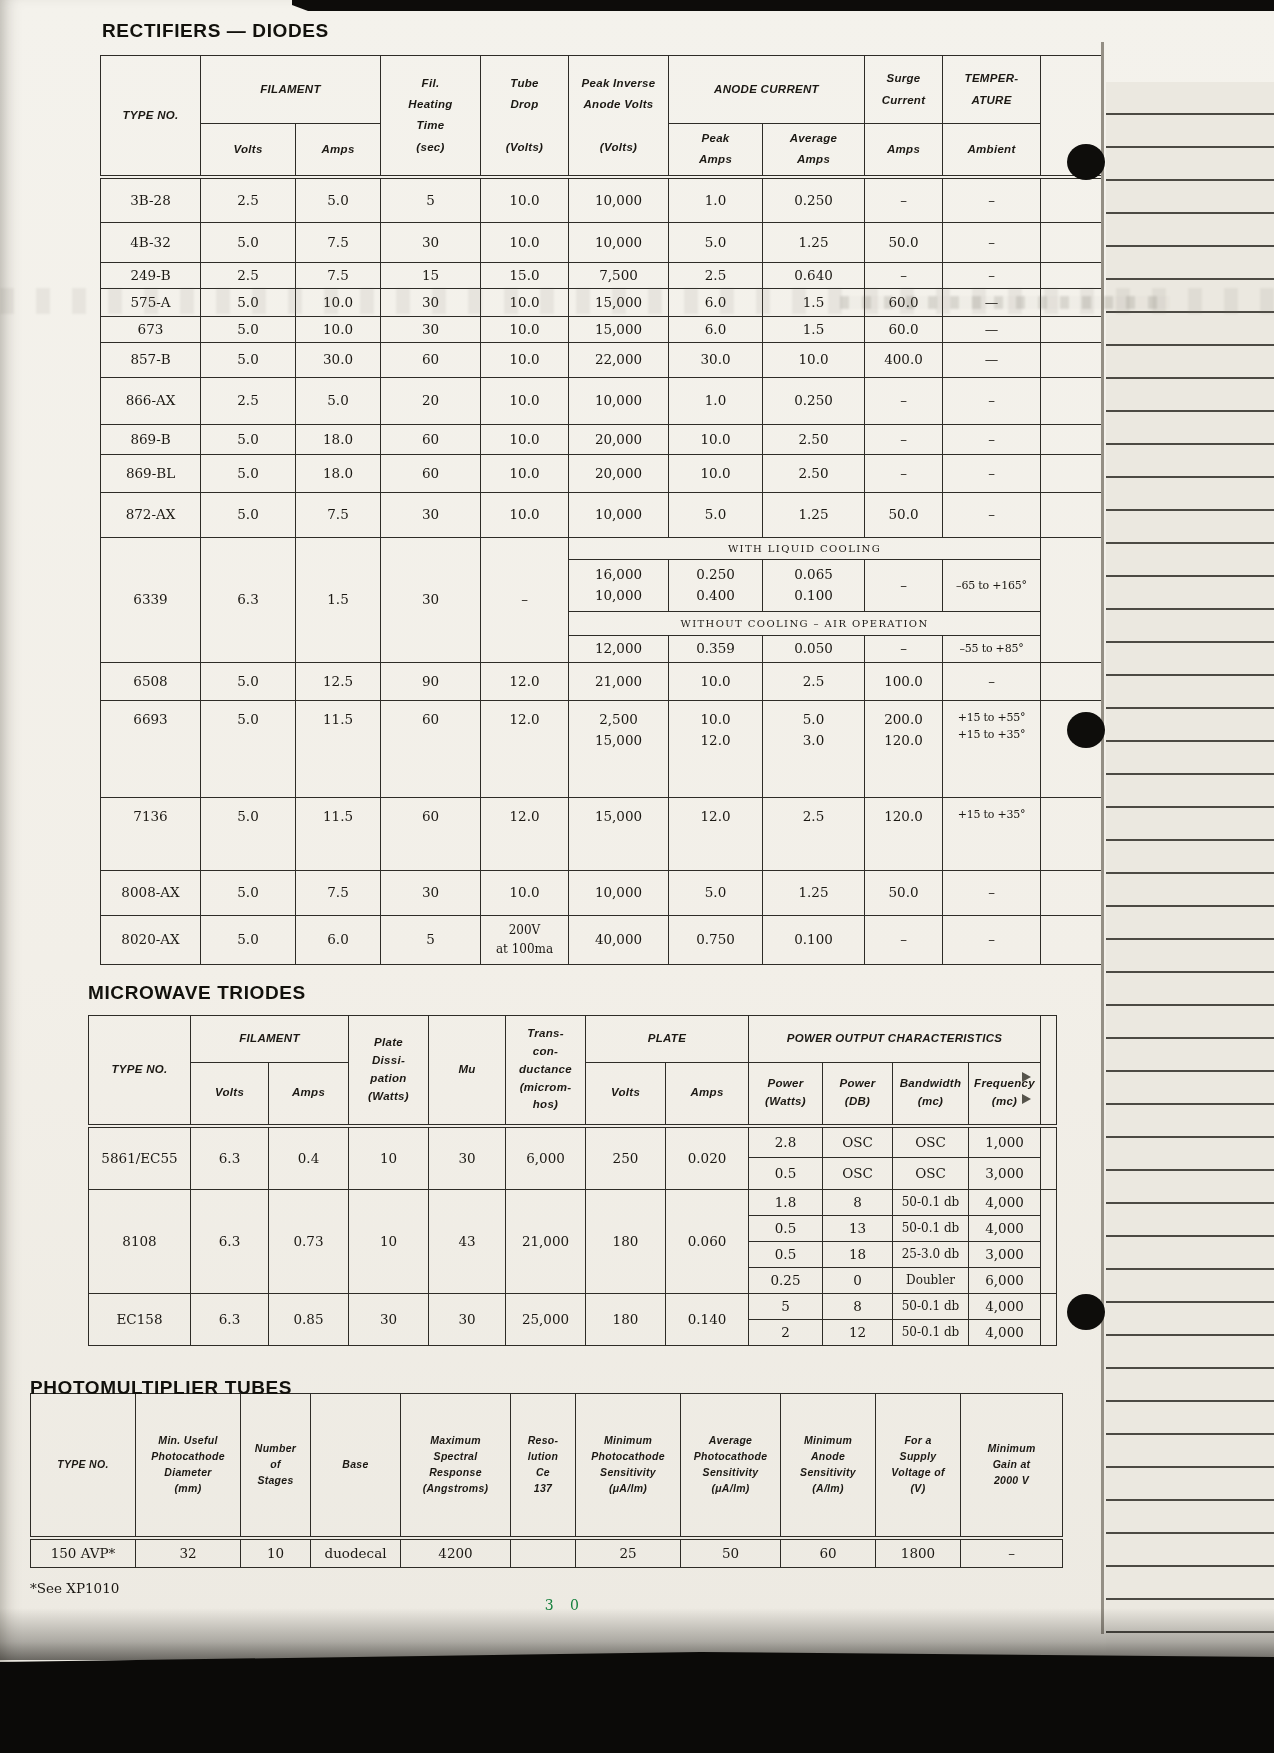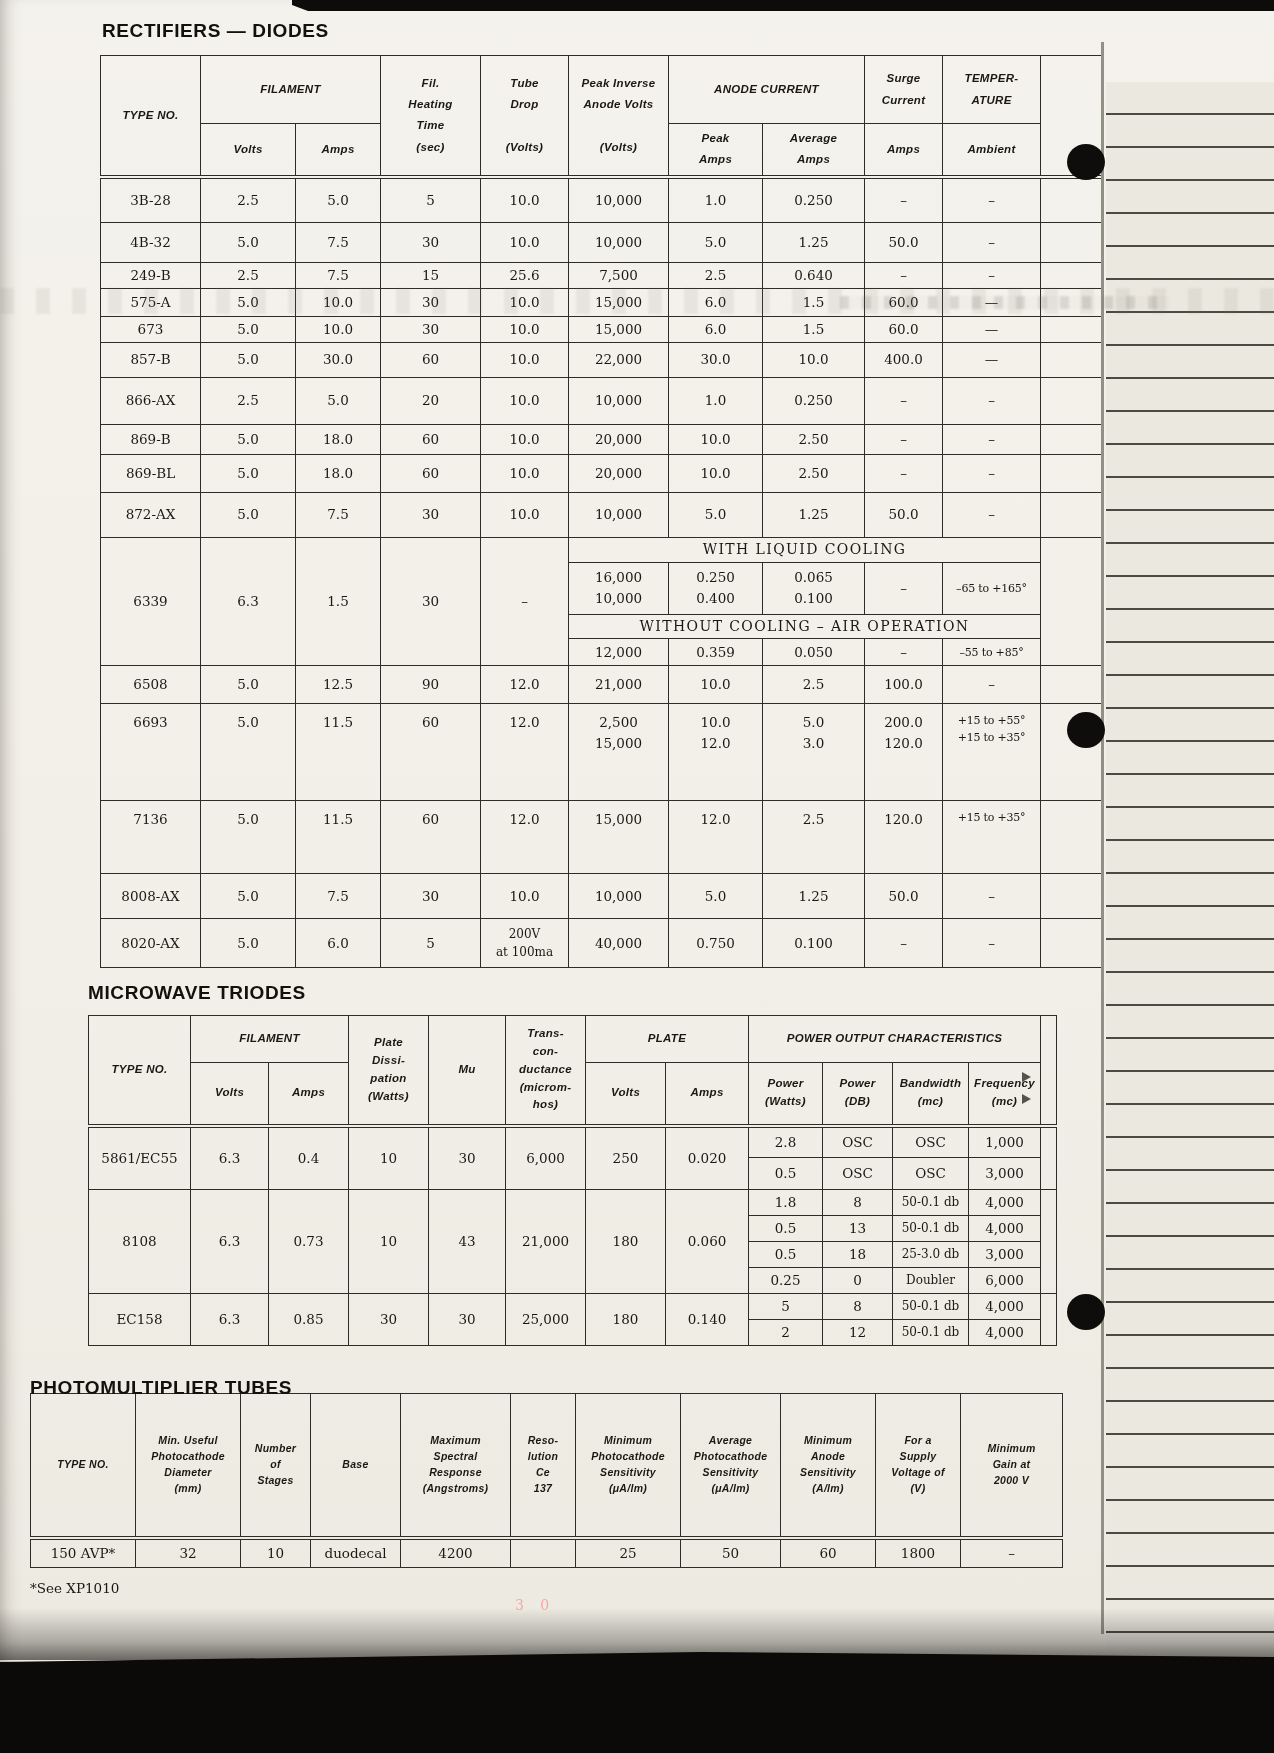--- a/index.html
+++ b/index.html
@@ -17,30 +17,30 @@
   .noise-band{position:absolute;left:0;top:288px;width:1274px;height:26px;opacity:.45;z-index:5;background:repeating-linear-gradient(90deg,rgba(120,115,105,.22) 0 14px,rgba(120,115,105,0) 14px 36px);filter:blur(1px)}
   .noise-band2{position:absolute;left:840px;top:296px;width:330px;height:13px;opacity:.5;z-index:5;background:repeating-linear-gradient(90deg,rgba(95,92,82,.35) 0 9px,rgba(95,92,82,.05) 9px 22px);filter:blur(1px)}
   .bottom-fade{position:absolute;left:0;top:1608px;width:100%;height:52px;z-index:5;background:linear-gradient(180deg,rgba(20,18,14,0) 0,rgba(20,18,14,.3) 65%,rgba(20,18,14,.6) 100%)}
   .bottom-bar{position:absolute;left:0;top:1650px;width:100%;height:103px;background:#0b0a08;clip-path:polygon(0 12px,55% 2px,100% 7px,100% 100%,0 100%);z-index:6}
   .margin-mark{position:absolute;width:0;height:0;border-left:9px solid #3a372f;border-top:5px solid transparent;border-bottom:5px solid transparent;z-index:5;opacity:.85}
   .mk1{left:1022px;top:1072px}
   .mk2{left:1022px;top:1094px}
   
   .title{position:absolute;z-index:3;font-family:"Liberation Sans",sans-serif;font-weight:bold;font-size:19px;letter-spacing:.6px;color:#12110c}
   .footnote{position:absolute;left:30px;top:1580px;z-index:3;font-family:"DejaVu Serif",serif;font-size:13.5px;color:#1b1813}
-  .pagenum{position:absolute;left:515px;top:1597px;width:70px;text-align:left;z-index:3;font-family:"DejaVu Serif",serif;font-size:14px;letter-spacing:6px;color:#fca5a5}
+  .pagenum{position:absolute;left:515px;top:1597px;width:70px;text-align:right;z-index:3;font-family:"DejaVu Serif",serif;font-size:14px;letter-spacing:6px;color:#15803d}
   
   table.tbl{position:absolute;border-collapse:collapse;table-layout:fixed;z-index:2;color:#1b1813}
   .tbl th,.tbl td{border:1.6px solid #2e2c27;overflow:hidden}
   .tbl th{font-family:"Liberation Sans",sans-serif;font-style:italic;font-weight:bold;font-size:11.5px;line-height:1.85;letter-spacing:.3px;text-align:center;vertical-align:middle;padding:2px}
   .tbl td{font-family:"DejaVu Serif",serif;font-size:13.5px;text-align:center;vertical-align:middle;padding:2px;line-height:1.55}
   .pre{white-space:pre-line}
   .tname{text-align:left;padding-left:12px}
   th.dbl,.tbl thead tr.hlast th{border-bottom:4px double #2e2c27}
-  td.banner{font-size:14px;letter-spacing:1.4px;padding:1px;font-family:"DejaVu Serif",serif}
+  td.banner{font-size:10px;letter-spacing:1.4px;padding:1px;font-family:"DejaVu Serif",serif}
   td.sm{font-size:11px;letter-spacing:-.2px}
   td.md{font-size:12px}
   tr.top-al td{vertical-align:top;padding-top:8px}
   .t2 th{line-height:1.55}
   .t3 th{font-size:10.5px;line-height:1.5}
   .t3 thead th{border-bottom:4px double #2e2c27}
 </style>
 </head>
 <body>
 
@@ -133,21 +133,21 @@
         <td>1.25</td>
         <td>50.0</td>
         <td>–</td>
         <td></td>
     </tr>
     <tr style="height:25px">
       <td class="tname">249-B</td>
       <td>2.5</td>
         <td>7.5</td>
         <td>15</td>
-        <td>25.6</td>
+        <td>15.0</td>
         <td>7,500</td>
         <td>2.5</td>
         <td>0.640</td>
         <td>–</td>
         <td>–</td>
         <td></td>
     </tr>
     <tr style="height:28px">
       <td class="tname">575-A</td>
       <td>5.0</td>

